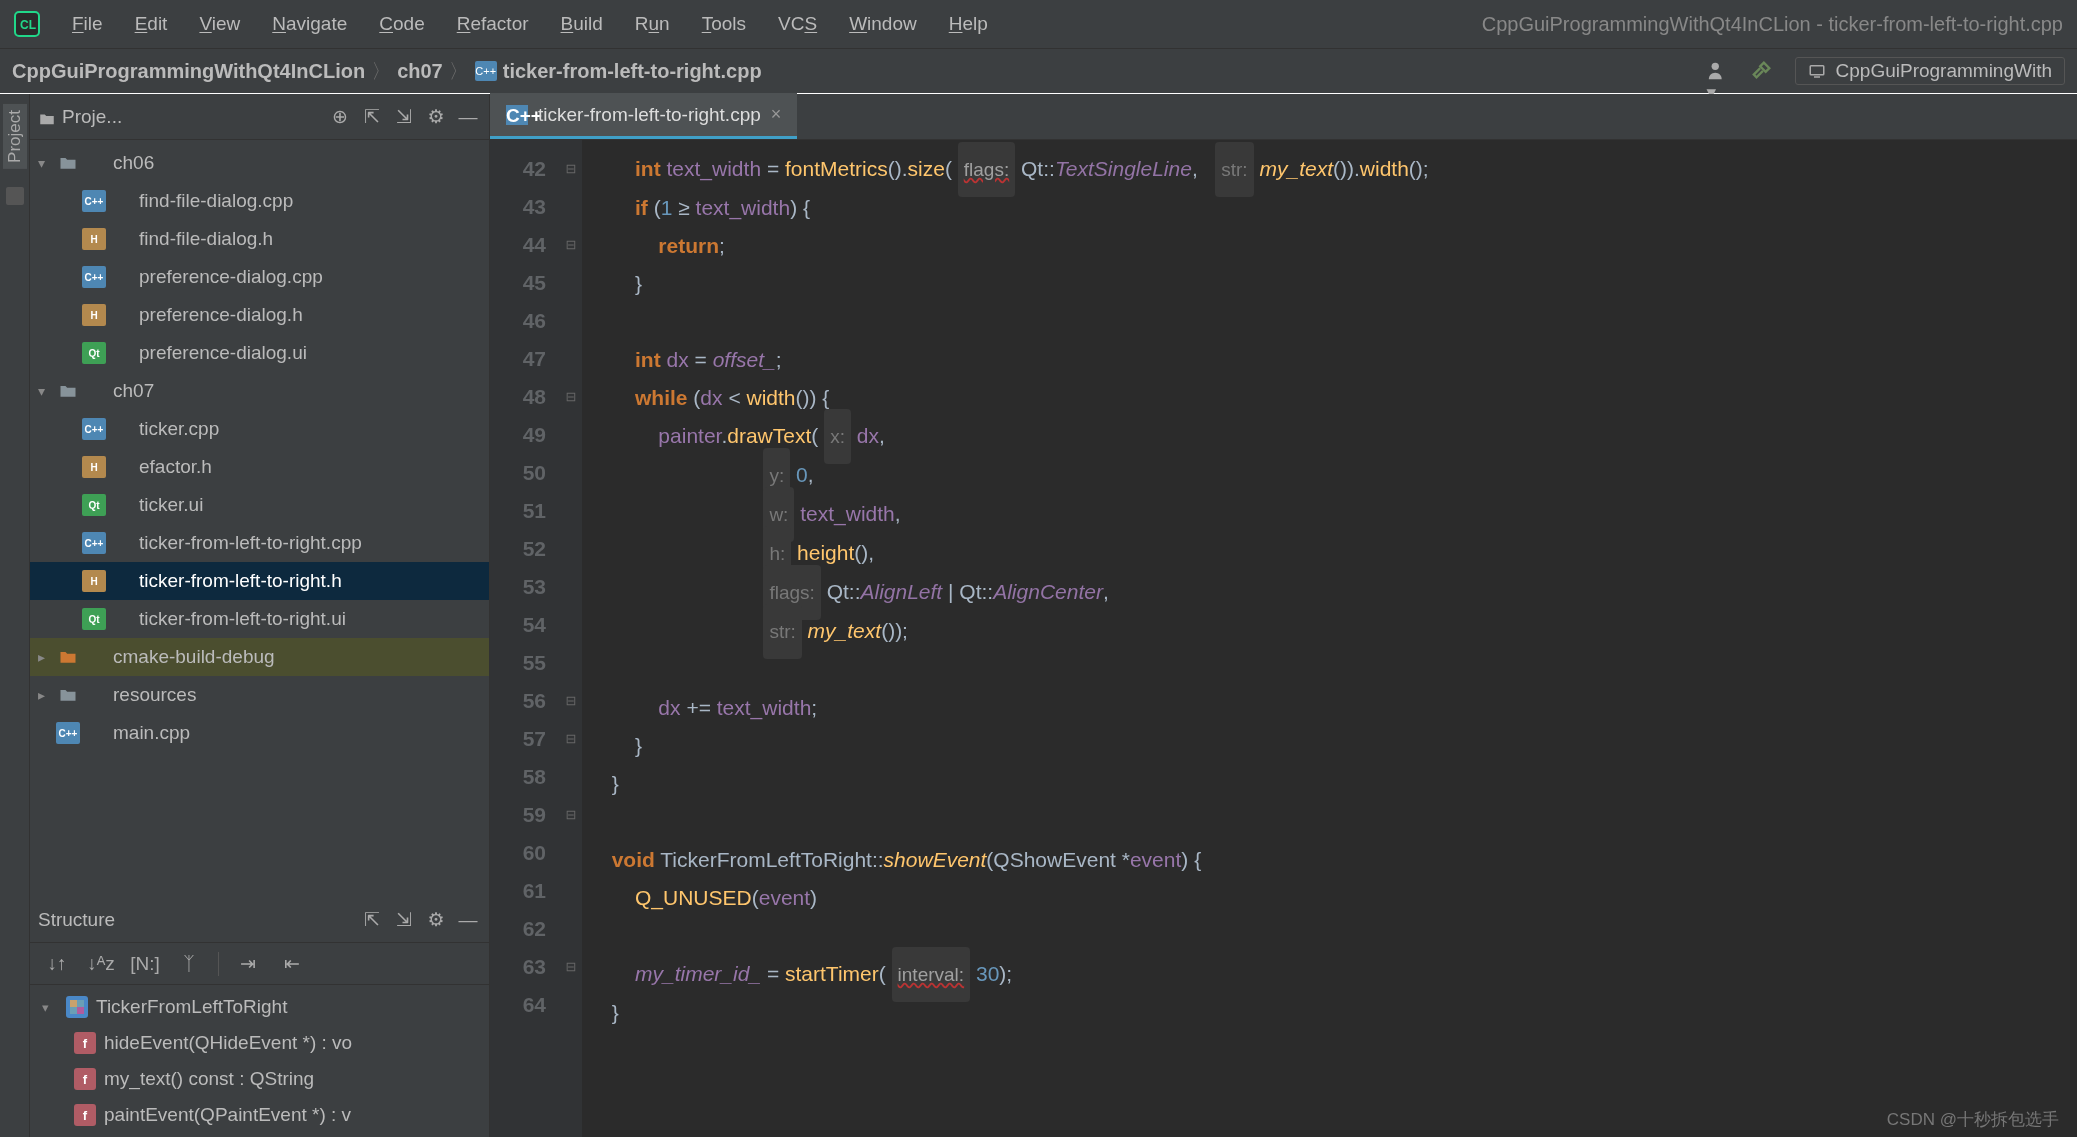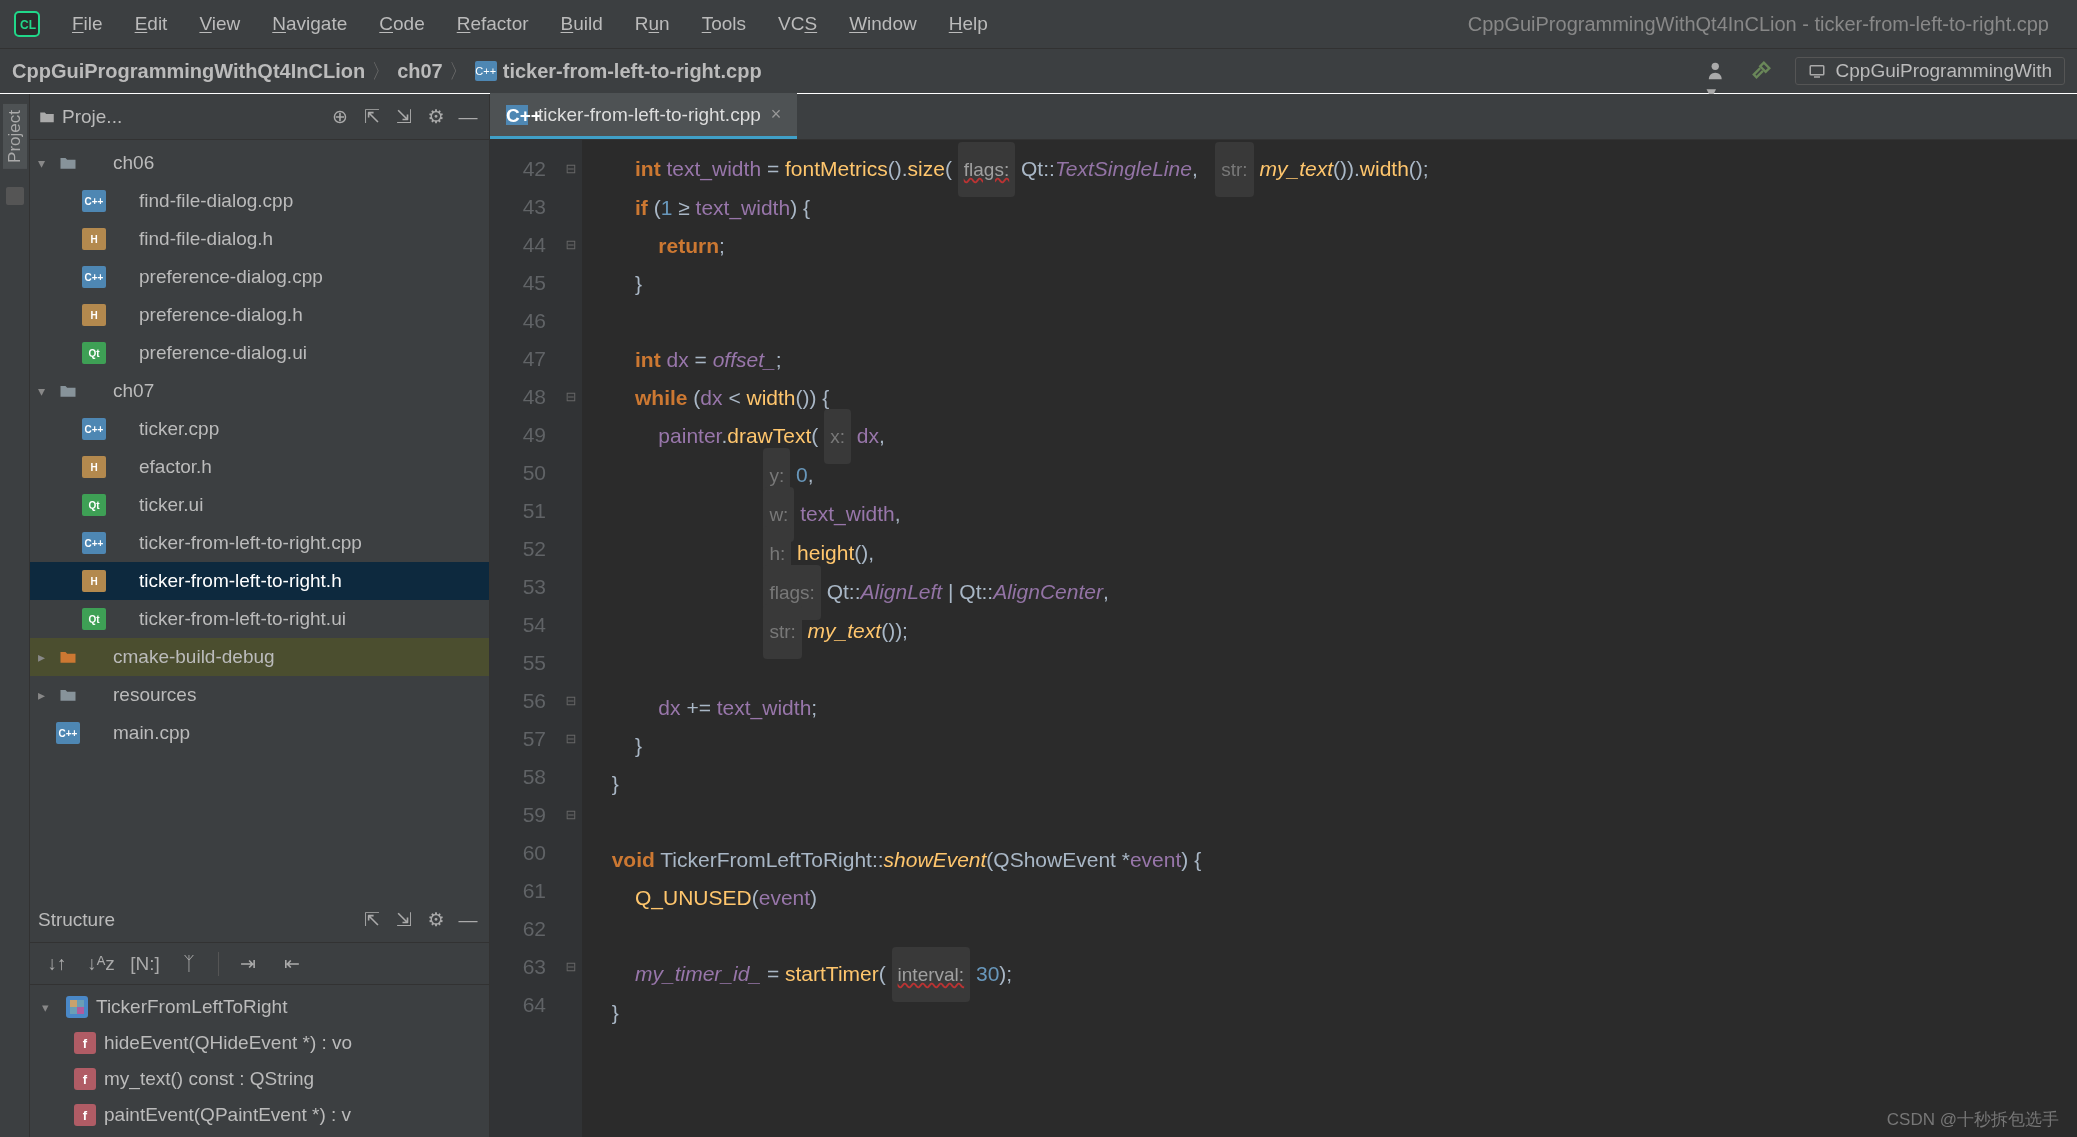--- a/index.html
+++ b/index.html
@@ -4,21 +4,21 @@
 <style>
 * { margin:0; padding:0; box-sizing:border-box; font-family:"Segoe UI",Arial,sans-serif; }
 body { background:#2b2b2b; color:#bbb; width:2077px; height:1137px; overflow:hidden; font-size:19px; }
 
 
 .menubar { height:48px; background:#3c3f41; display:flex; align-items:center; padding:0 8px; }
 .menubar .logo { width:30px; height:30px; margin:0 16px 0 4px; display:flex; align-items:center; justify-content:center; }
 .menubar .menu { display:flex; gap:4px; }
 .menubar .menu span { padding:4px 14px; color:#bbb; cursor:pointer; }
 .menubar .menu span u { text-decoration:underline; text-underline-offset:2px; }
-.menubar .title { margin-left:auto; margin-right:20px; color:#888; font-size:20px; }
+.menubar .title { margin-left:auto; margin-right:6px; color:#888; font-size:20px; }
 
 
 .navrow { height:46px; background:#3c3f41; display:flex; align-items:center; padding:0 12px; border-top:1px solid #323232; border-bottom:1px solid #ffffff; }
 .navrow .crumb { display:flex; align-items:center; gap:6px; font-size:20px; }
 .navrow .crumb .sep { color:#6b6b6b; }
 .navrow .crumb .seg { color:#bbb; font-weight:600; }
 .navrow .crumb .fileicon { display:inline-flex; width:22px; height:20px; background:#4e87b3; border-radius:2px; align-items:center; justify-content:center; font-size:11px; color:#fff; }
 .navrow .right { margin-left:auto; display:flex; align-items:center; gap:20px; }
 .navrow .right .ico { width:24px; height:24px; color:#aaa; }
 .navrow .rcfg { display:flex; align-items:center; gap:10px; background:#3c3f41; border:1px solid #555; padding:2px 12px; border-radius:3px; }
@@ -26,21 +26,21 @@
 
 .main { display:flex; height:calc(100% - 48px - 46px); position:relative; }
 .siderail { width:30px; background:#3c3f41; border-right:1px solid #323232; display:flex; flex-direction:column; align-items:center; padding-top:10px; gap:18px; }
 .siderail .tab-vert { writing-mode:vertical-rl; transform:rotate(180deg); font-size:17px; color:#aaa; cursor:pointer; padding:6px 2px; }
 .siderail .tab-vert.on { background:#4e5254; }
 .siderail .sq { width:18px; height:18px; background:#555; border-radius:2px; }
 
 
 .leftcol { width:460px; display:flex; flex-direction:column; background:#3c3f41; border-right:1px solid #323232; }
 .panehead { height:46px; display:flex; align-items:center; padding:0 8px; gap:6px; border-bottom:1px solid #323232; background:#3c3f41; }
-.panehead .title { display:flex; align-items:center; gap:6px; flex:1; min-width:0; }
+.panehead .title { display:flex; align-items:flex-end; gap:6px; flex:1; min-width:0; }
 .panehead .title span.lbl { color:#bbb; font-size:19px; white-space:nowrap; overflow:hidden; text-overflow:ellipsis; }
 .panehead .ibtn { width:26px; height:26px; display:flex; align-items:center; justify-content:center; color:#aaa; cursor:pointer; }
 .tree { flex:1; overflow:auto; font-size:19px; padding:4px 0; }
 .tree .row { display:flex; align-items:center; height:38px; padding-left:8px; cursor:pointer; white-space:nowrap; }
 .tree .row.sel { background:#0d293e; color:#fff; }
 .tree .row.folder-sel { background:#4b4e2f; }
 .tree .arrow { width:18px; color:#888; font-size:14px; }
 .tree .ic { width:24px; height:22px; margin-right:8px; display:inline-flex; align-items:center; justify-content:center; font-size:10px; border-radius:2px; }
 .ic.folder { background:none; color:#87939a; }
 .ic.folder svg { width:20px; height:20px; }
@@ -61,21 +61,21 @@
 .structlist .classic.cls { background:#4a88c7; color:#fff; font-size:13px; }
 .structlist .classic.fn  { background:#b05c65; color:#fff; font-size:13px; font-weight:bold; }
 .structlist .arrow { width:16px; color:#888; font-size:13px; }
 
 
 .edcol { flex:1; display:flex; flex-direction:column; min-width:0; background:#2b2b2b; }
 .tabbar { height:46px; background:#3c3f41; display:flex; align-items:flex-end; border-bottom:1px solid #323232; }
 .tabbar .tab { height:46px; display:flex; align-items:center; gap:10px; padding:0 16px; background:#4e5254; color:#ddd; border-bottom:3px solid #40a0c8; cursor:pointer; }
 .tabbar .tab .close { color:#999; font-size:18px; }
 .editor { flex:1; display:flex; overflow:hidden; font-family:"JetBrains Mono","Consolas",monospace; font-size:21px; line-height:38px; }
-.gutter { width:70px; text-align:right; color:#606366; padding:10px 14px 10px 0; user-select:none; background:#313335; }
+.gutter { width:70px; text-align:right; color:#606366; padding:10px 14px 10px 0; user-select:none; background:#313335;font-weight:bold; }
 .fold   { width:22px; background:#313335; padding:10px 0; color:#666; text-align:center; font-size:13px; }
 .code   { flex:1; padding:10px 0 10px 18px; white-space:pre; color:#a9b7c6; overflow:hidden; }
 .kw  { color:#cc7832; font-weight:bold; }
 .param { color:#9876aa; }
 .memb { color:#9876aa; font-style:italic; }
 .fn  { color:#ffc66d; }
 .fnitalic { color:#ffc66d; font-style:italic; }
 .cls { color:#a9b7c6; }
 .ns  { color:#a9b7c6; }
 .enum{ color:#9373a5; font-style:italic; }

